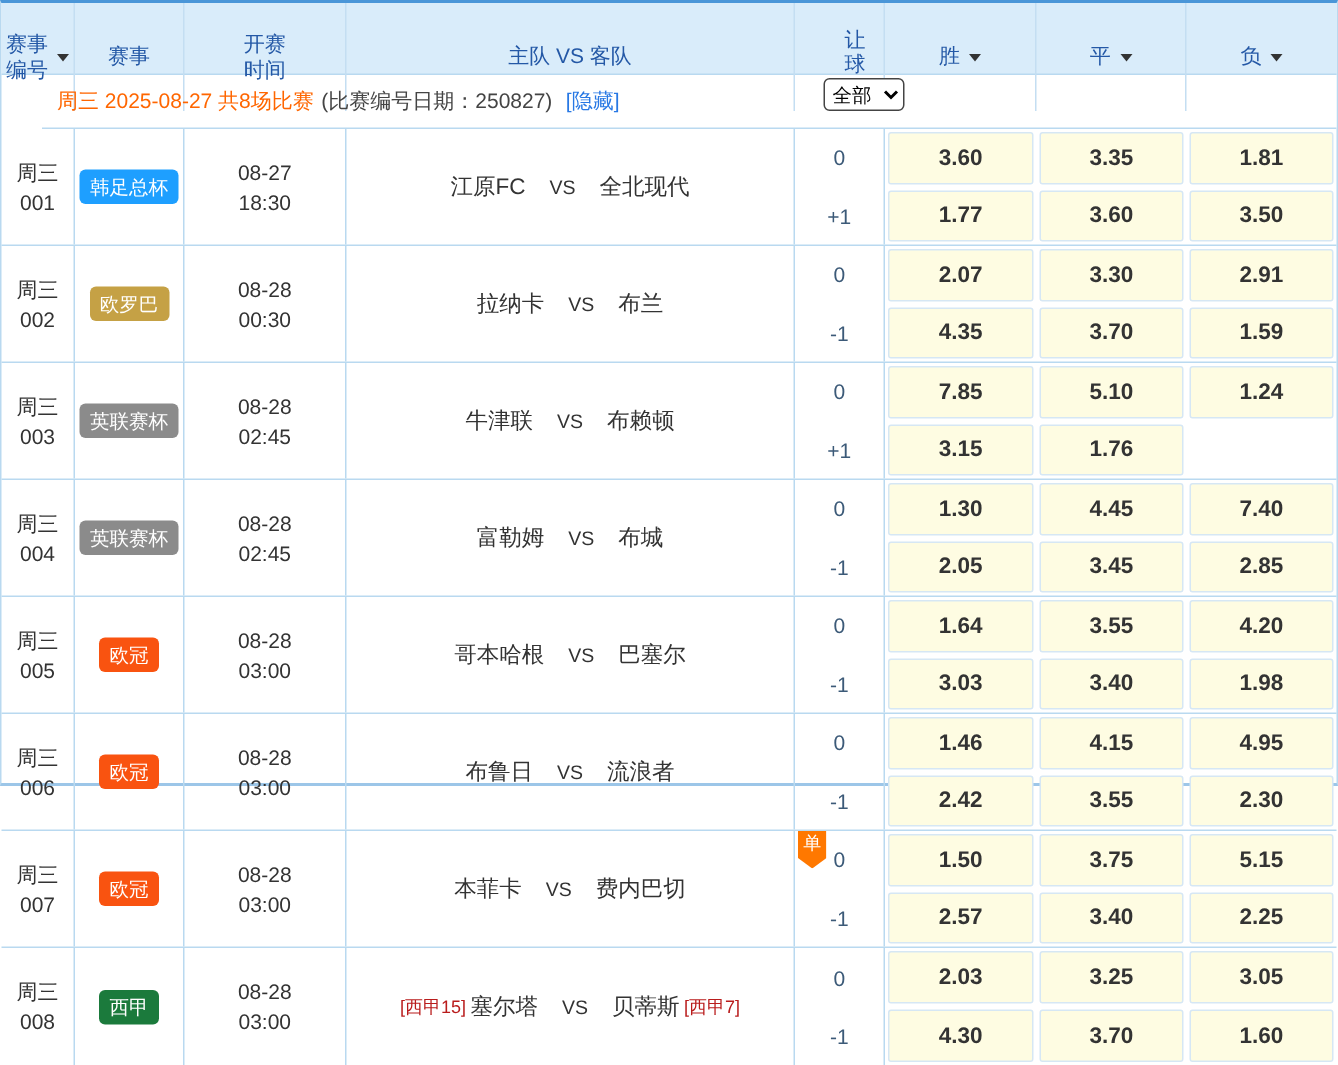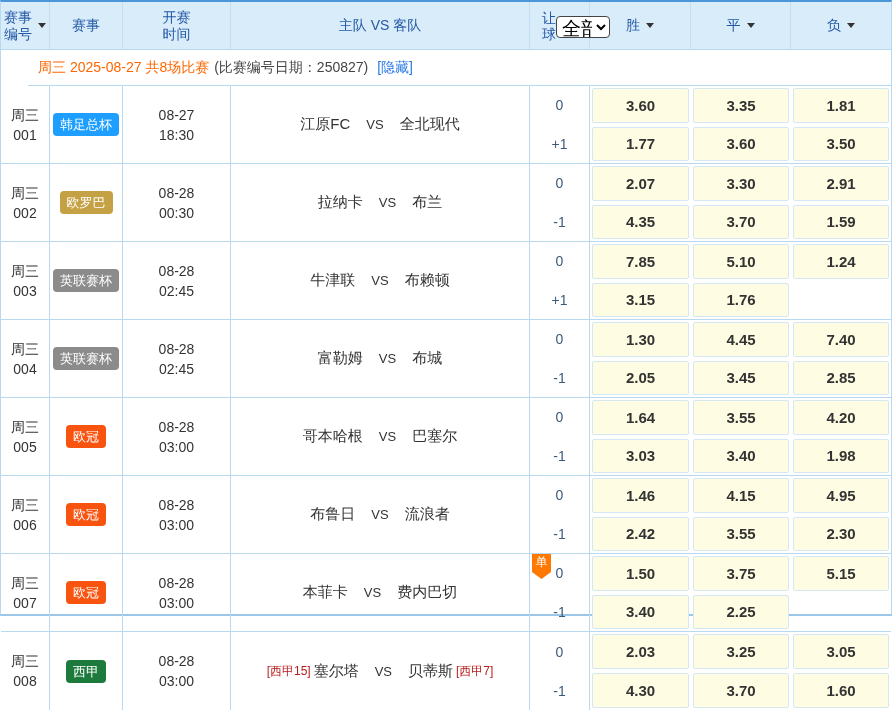--- a/index.html
+++ b/index.html
@@ -2,21 +2,21 @@
 <html><head>
 <meta charset="utf-8">
 <style>
   html,body{margin:0;padding:0;}
   body{
     width:892px;height:710px;overflow:hidden;background:#fff;
     font-family:"Liberation Sans","DejaVu Sans",sans-serif;color:#333;
     -webkit-font-smoothing:antialiased;
   }
   .table{
-    width:892px;height:616px;box-sizing:border-box;
+    width:892px;height:524px;box-sizing:border-box;
     border-top:2px solid #4a96d8;border-bottom:2px solid #9cc6e8;
     border-left:1px solid #b9d9f0;border-right:1px solid #b9d9f0;
     background:#fff;
   }
   
   .thead{
     display:grid;grid-template-columns:49px 73px 108px 299px 60px 101px 100px 100px;
     height:47px;background:#d9ecfa;border-bottom:1px solid #b9d9f0;
   }
   .th{
@@ -24,23 +24,23 @@
     border-right:1px solid #c4def2;color:#2458a6;font-size:14px;
     box-sizing:border-box;
   }
   .th:last-child{border-right:none;}
   .two-line{display:flex;flex-direction:column;align-items:center;line-height:17px;}
   .caret{
     display:inline-block;width:0;height:0;margin-left:6px;
     border-left:4px solid transparent;border-right:4px solid transparent;
     border-top:5px solid #333;
   }
-  .th-handicap{flex-direction:row;line-height:16px;padding-top:1px;margin-left:33px;}
+  .th-handicap{flex-direction:column;line-height:16px;padding-top:16px;margin-left:33px;}
   .th-handicap select{
-    margin-top:2px;font-size:19px;font-family:inherit;color:#000;
+    margin-top:2px;font-size:13px;font-family:inherit;color:#000;
     border:1px solid #444;border-radius:4px;background:#fff;
     width:54px;height:22px;padding:0 1px;
   }
   
   .subheader{
     display:flex;align-items:center;height:36px;box-sizing:border-box;
     border-bottom:1px solid #b9d9f0;background:#fff;padding-left:10px;font-size:14px;margin-left:27px;
   }
   .sh-orange{color:#ff6600;}
   .sh-meta{color:#444;margin-left:5px;}
@@ -421,20 +421,23 @@
     <div class="odds-cell">
       <div class="odds-box">1.50</div>
     </div>
     <div class="odds-cell">
       <div class="odds-box">3.75</div>
     </div>
     <div class="odds-cell">
       <div class="odds-box">5.15</div>
     </div>
     <div class="odds-cell">
+      <div class="odds-box">2.57</div>
+    </div>
+    <div class="odds-cell">
       <div class="odds-box">3.40</div>
     </div>
     <div class="odds-cell">
       <div class="odds-box">2.25</div>
     </div>
   </div>
 
   <div class="row">
     <div class="cell c-no">
       <div>周三</div>

